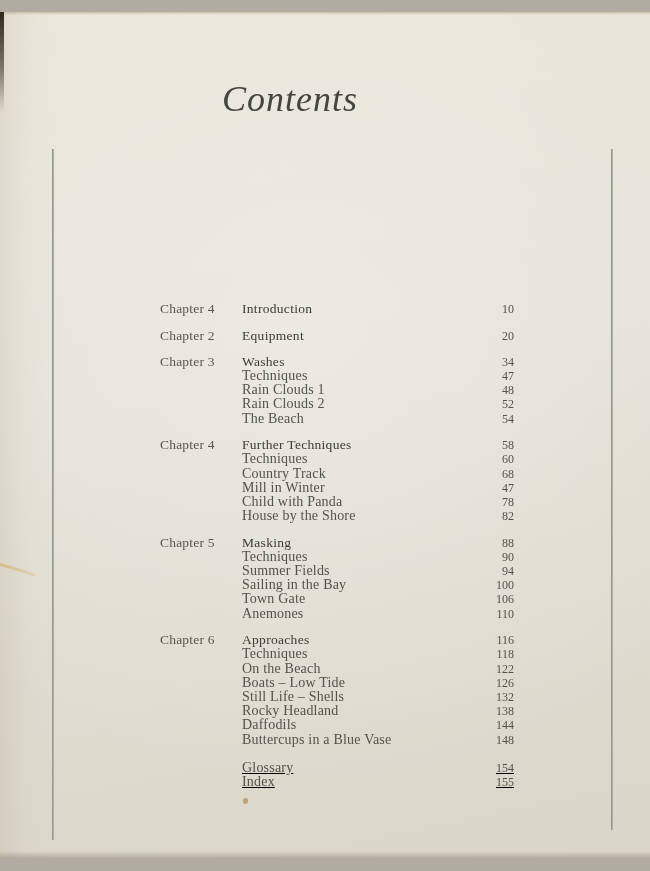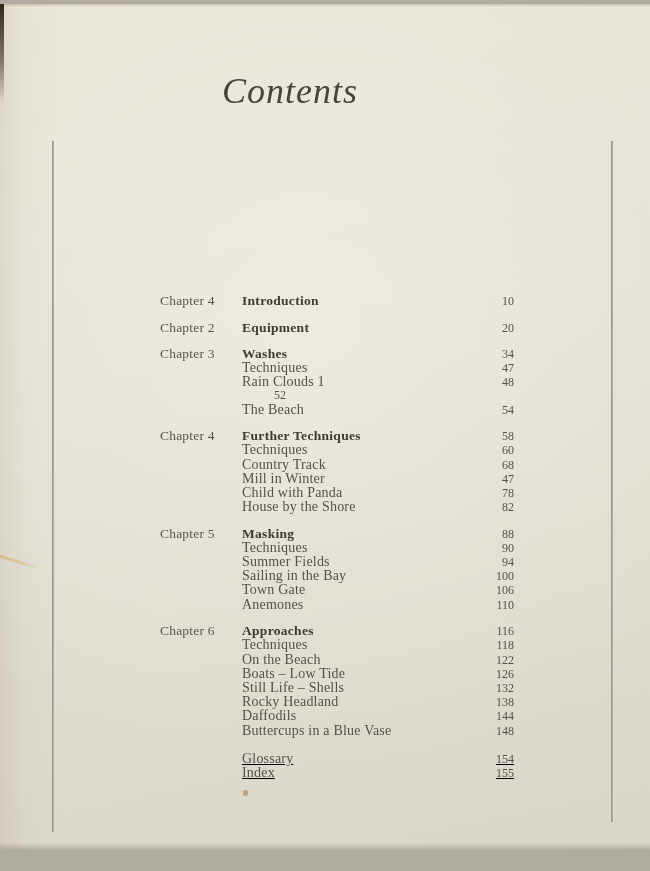--- a/index.html
+++ b/index.html
@@ -1,19 +1,19 @@
 <!DOCTYPE html>
 <html><head>
 <meta charset="utf-8">
 <style>
   html,body { margin:0; padding:0; background:#b0aca2; }
   .page {
     position:relative;
     width:650px; height:846px;
-    margin:4px auto;
+    margin:12px auto;
     overflow:hidden;
     font-family:"Liberation Serif", serif;
     background:
       radial-gradient(ellipse 130% 90% at 48% 38%, rgba(255,255,255,0.28), rgba(255,255,255,0) 60%),
       linear-gradient(to right, rgba(176,166,142,0.22) 0px, rgba(176,166,142,0.06) 26px, rgba(176,166,142,0) 60px),
       linear-gradient(168deg, #eae6da 0%, #e4e1d7 42%, #dedace 78%, #d9d5c9 100%);
   }
   .edge-top {
     position:absolute; top:0; left:0; width:650px; height:3px;
     background:linear-gradient(to bottom, rgba(166,152,114,0.45), rgba(166,152,114,0));
@@ -49,21 +49,21 @@
   .toc { position:absolute; left:160px; top:290px; width:354px; }
   .toc-group { margin-bottom:12.5px; }
   .toc-row { display:flex; align-items:baseline; }
   .chapter-row { line-height:14px; }
   .chapter-label {
     width:82px; flex:0 0 82px;
     font-size:13.5px; color:#59564e; letter-spacing:0.2px;
   }
   .chapter-title {
     flex:1 1 auto;
-    font-size:13.5px; font-weight:bold; color:#3c3b35; letter-spacing:0.3px;
+    font-size:13.5px; font-weight:normal; color:#3c3b35; letter-spacing:0.3px;
   }
   .item-row { line-height:13.2px; }
   .item-spacer { flex:0 0 82px; }
   .item-label { flex:1 1 auto; font-size:14px; color:#53514b; letter-spacing:0.2px; }
   .page-num {
     flex:0 0 44px; text-align:right;
     font-size:12px; color:#53514b;
   }
   .end-matter { margin-top:14px;text-decoration:underline; }
 </style>
@@ -104,20 +104,21 @@
           <span class="item-label">Techniques</span>
           <span class="page-num">47</span>
         </div>
         <div class="toc-row item-row">
           <span class="item-spacer"></span>
           <span class="item-label">Rain Clouds 1</span>
           <span class="page-num">48</span>
         </div>
         <div class="toc-row item-row">
           <span class="item-spacer"></span>
+          <span class="item-label">Rain Clouds 2</span>
           <span class="page-num">52</span>
         </div>
         <div class="toc-row item-row">
           <span class="item-spacer"></span>
           <span class="item-label">The Beach</span>
           <span class="page-num">54</span>
         </div>
       </div>
       <div class="toc-group">
         <div class="toc-row chapter-row">

